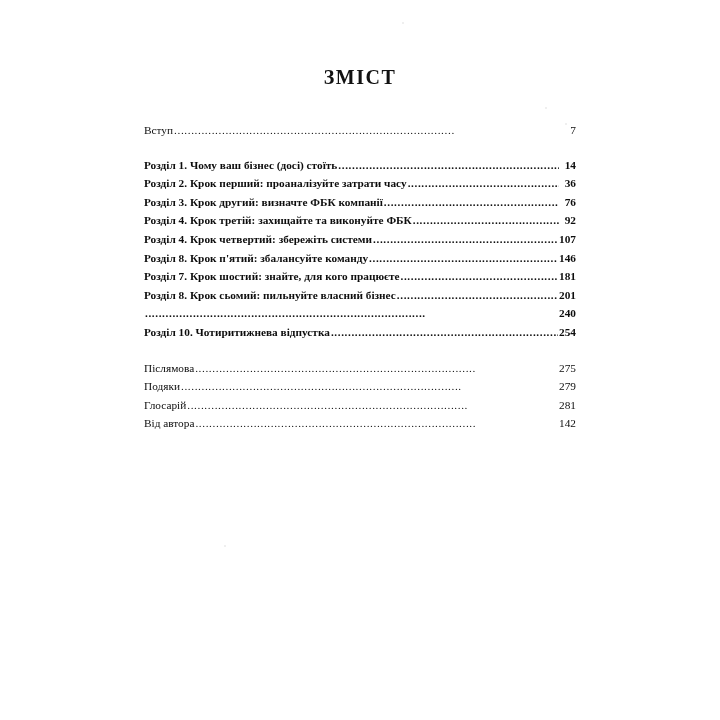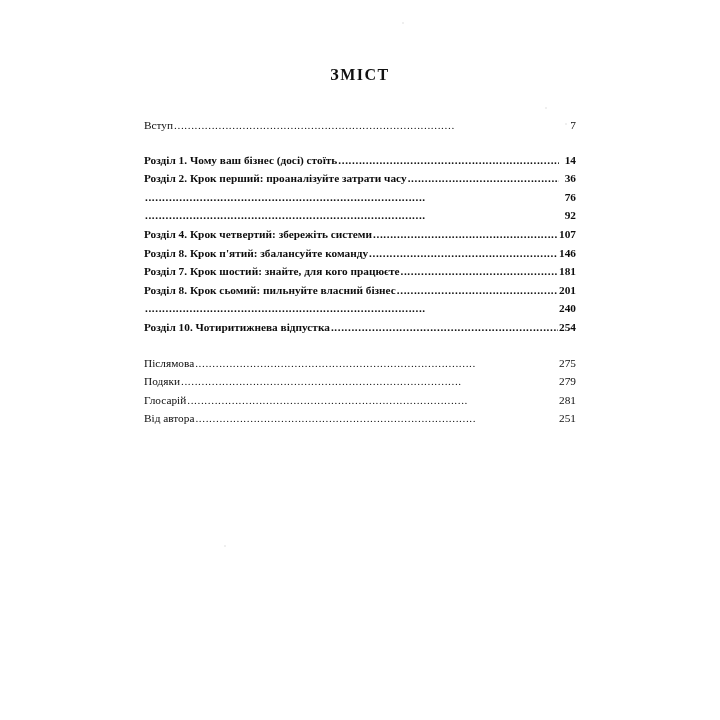--- a/index.html
+++ b/index.html
@@ -19,21 +19,21 @@
     width: 720px;
     height: 720px;
     box-sizing: border-box;
     padding: 0;
     position: relative;
   }
   .toc-title {
     text-align: center;
     font-family: "Liberation Serif", serif;
     font-weight: bold;
-    font-size: 16px;
+    font-size: 20px;
     letter-spacing: 1.5px;
     margin: 0;
     padding-top: 66px;
     color: #111;
   }
   .toc-body {
     margin: 0 auto;
     width: 432px;
     padding-top: 36px;
   }
@@ -116,24 +116,26 @@
         <span class="entry-label">Розділ 1. Чому ваш бізнес (досі) стоїть</span>
         <span class="entry-dots">..................................................................................</span>
         <span class="entry-page">14</span>
       </div>
       <div class="toc-entry bold">
         <span class="entry-label">Розділ 2. Крок перший: проаналізуйте затрати часу</span>
         <span class="entry-dots">..................................................................................</span>
         <span class="entry-page">36</span>
       </div>
       <div class="toc-entry bold">
+        <span class="entry-label">Розділ 3. Крок другий: визначте ФБК компанії</span>
         <span class="entry-dots">..................................................................................</span>
         <span class="entry-page">76</span>
       </div>
       <div class="toc-entry bold">
+        <span class="entry-label">Розділ 4. Крок третій: захищайте та виконуйте ФБК</span>
         <span class="entry-dots">..................................................................................</span>
         <span class="entry-page">92</span>
       </div>
       <div class="toc-entry bold">
         <span class="entry-label">Розділ 4. Крок четвертий: збережіть системи</span>
         <span class="entry-dots">..................................................................................</span>
         <span class="entry-page">107</span>
       </div>
       <div class="toc-entry bold">
         <span class="entry-label">Розділ 8. Крок п'ятий: збалансуйте команду</span>
@@ -175,18 +177,18 @@
         <span class="entry-page">279</span>
       </div>
       <div class="toc-entry">
         <span class="entry-label">Глосарій</span>
         <span class="entry-dots">..................................................................................</span>
         <span class="entry-page">281</span>
       </div>
       <div class="toc-entry">
         <span class="entry-label">Від автора</span>
         <span class="entry-dots">..................................................................................</span>
-        <span class="entry-page">251</span>
+        <span class="entry-page">142</span>
       </div>
     </div>
 
   </div>
 </div>
 
 </body></html>

